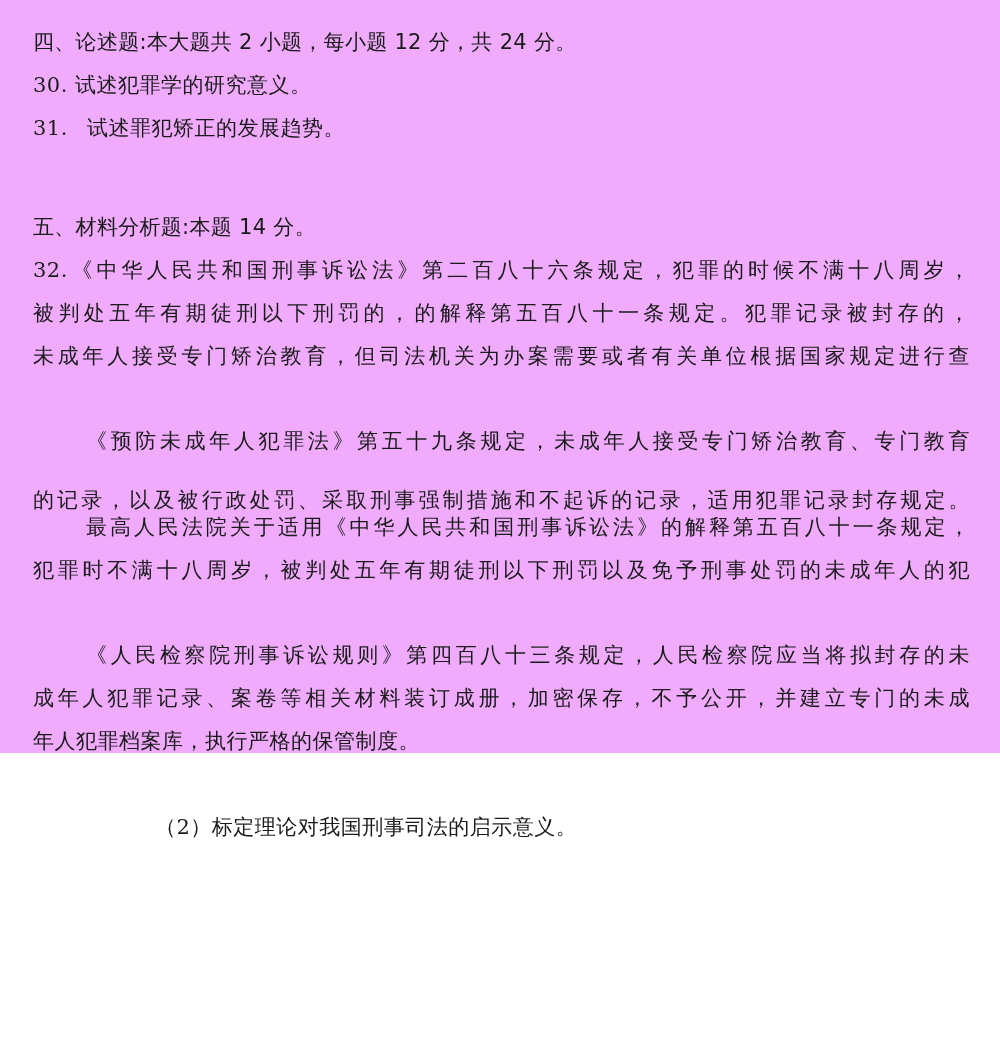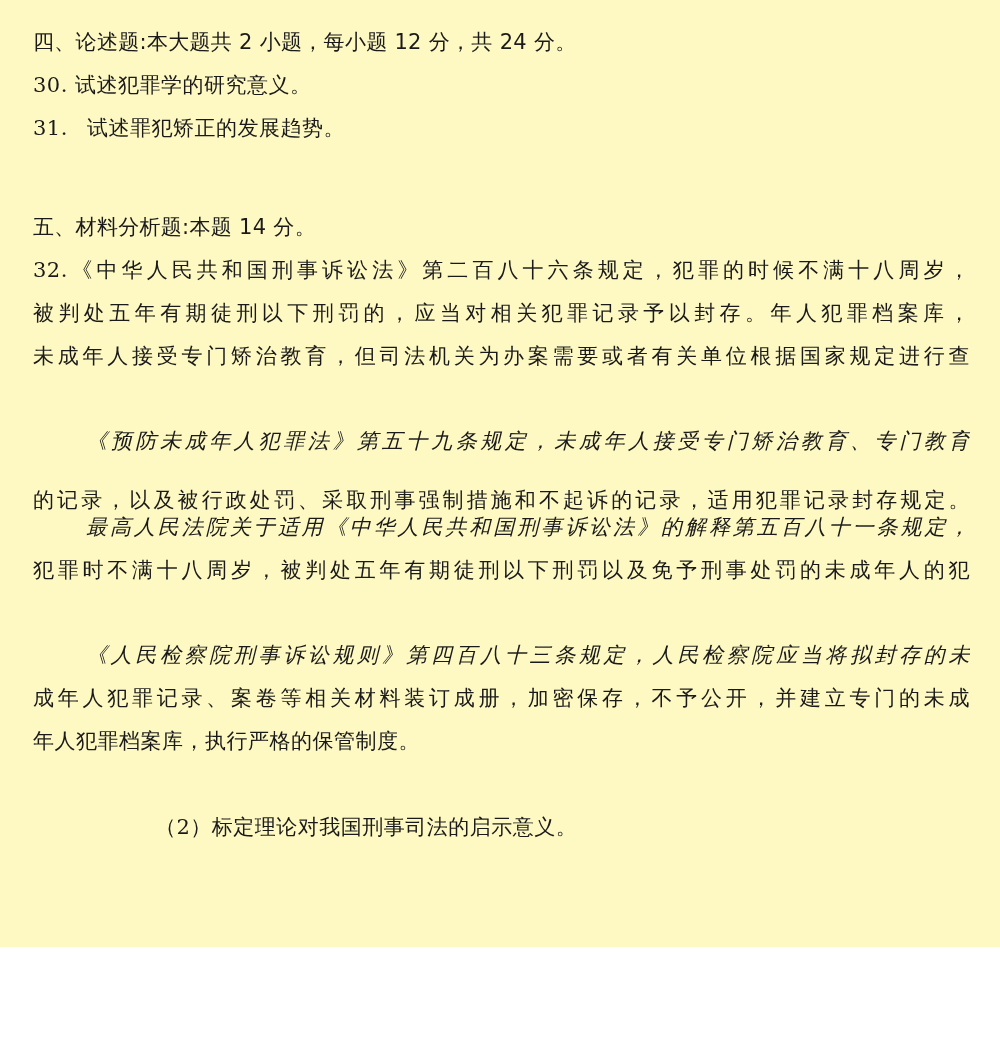--- a/index.html
+++ b/index.html
@@ -1,24 +1,24 @@
 <!DOCTYPE html>
 <html><head>
   <meta charset="utf-8">
   <style>
     html, body { margin: 0; padding: 0; background: #ffffff; }
     body { width: 1000px; height: 1057px; position: relative; overflow: hidden;
       font-family: "DejaVu Serif", "Liberation Serif", serif; color: #1a1a1a; }
-    .page { position: absolute; left: 0; top: 0; width: 1000px; height: 947px; background: #fef9c3; }
+    .page { position: absolute; left: 0; top: 0; width: 1000px; height: 753px; background: #f0abfc; }
     .line { position: absolute; left: 33px; height: 43px; line-height: 43px; font-size: 21px;
       white-space: nowrap; letter-spacing: 0.5px; }
     .heading { font-family: "DejaVu Sans", "Liberation Sans", sans-serif; font-size: 21px; letter-spacing: 0.3px; }
     .just { width: 937px; text-align: justify; text-align-last: justify; white-space: normal; overflow: hidden; }
     .indent { left: 86px; }
-    .indent.just { width: 884px; font-style: italic; }
+    .indent.just { width: 884px; }
     .q2 { left: 155px; }
   </style>
 </head>
 <body>
 
 <div class="page">
 
   <div class="line heading" style="top:21px">四、论述题:本大题共 2 小题，每小题 12 分，共 24 分。</div>
 
   <div class="line" style="top:64px">
@@ -28,21 +28,21 @@
   <div class="line" style="top:107px">
     <span>31.</span>
     <span style="margin-left:12px">试述罪犯矫正的发展趋势。</span>
   </div>
 
   <div class="line heading" style="top:206px">五、材料分析题:本题 14 分。</div>
 
   <div class="line just" style="top:249px">
     <span>32.</span><span>《中华人民共和国刑事诉讼法》第二百八十六条规定，犯罪的时候不满十八周岁，</span>
   </div>
-  <div class="line just" style="top:292px">被判处五年有期徒刑以下刑罚的，应当对相关犯罪记录予以封存。年人犯罪档案库，</div>
+  <div class="line just" style="top:292px">被判处五年有期徒刑以下刑罚的，的解释第五百八十一条规定。犯罪记录被封存的，</div>
   <div class="line just" style="top:335px">未成年人接受专门矫治教育，但司法机关为办案需要或者有关单位根据国家规定进行查</div>
 
   <div class="line indent just" style="top:420px">《预防未成年人犯罪法》第五十九条规定，未成年人接受专门矫治教育、专门教育</div>
   <div class="line just" style="top:479px">的记录，以及被行政处罚、采取刑事强制措施和不起诉的记录，适用犯罪记录封存规定。</div>
 
   <div class="line indent just" style="top:506px">最高人民法院关于适用《中华人民共和国刑事诉讼法》的解释第五百八十一条规定，</div>
   <div class="line just" style="top:549px">犯罪时不满十八周岁，被判处五年有期徒刑以下刑罚以及免予刑事处罚的未成年人的犯</div>
 
   <div class="line indent just" style="top:634px">《人民检察院刑事诉讼规则》第四百八十三条规定，人民检察院应当将拟封存的未</div>
   <div class="line just" style="top:677px">成年人犯罪记录、案卷等相关材料装订成册，加密保存，不予公开，并建立专门的未成</div>

